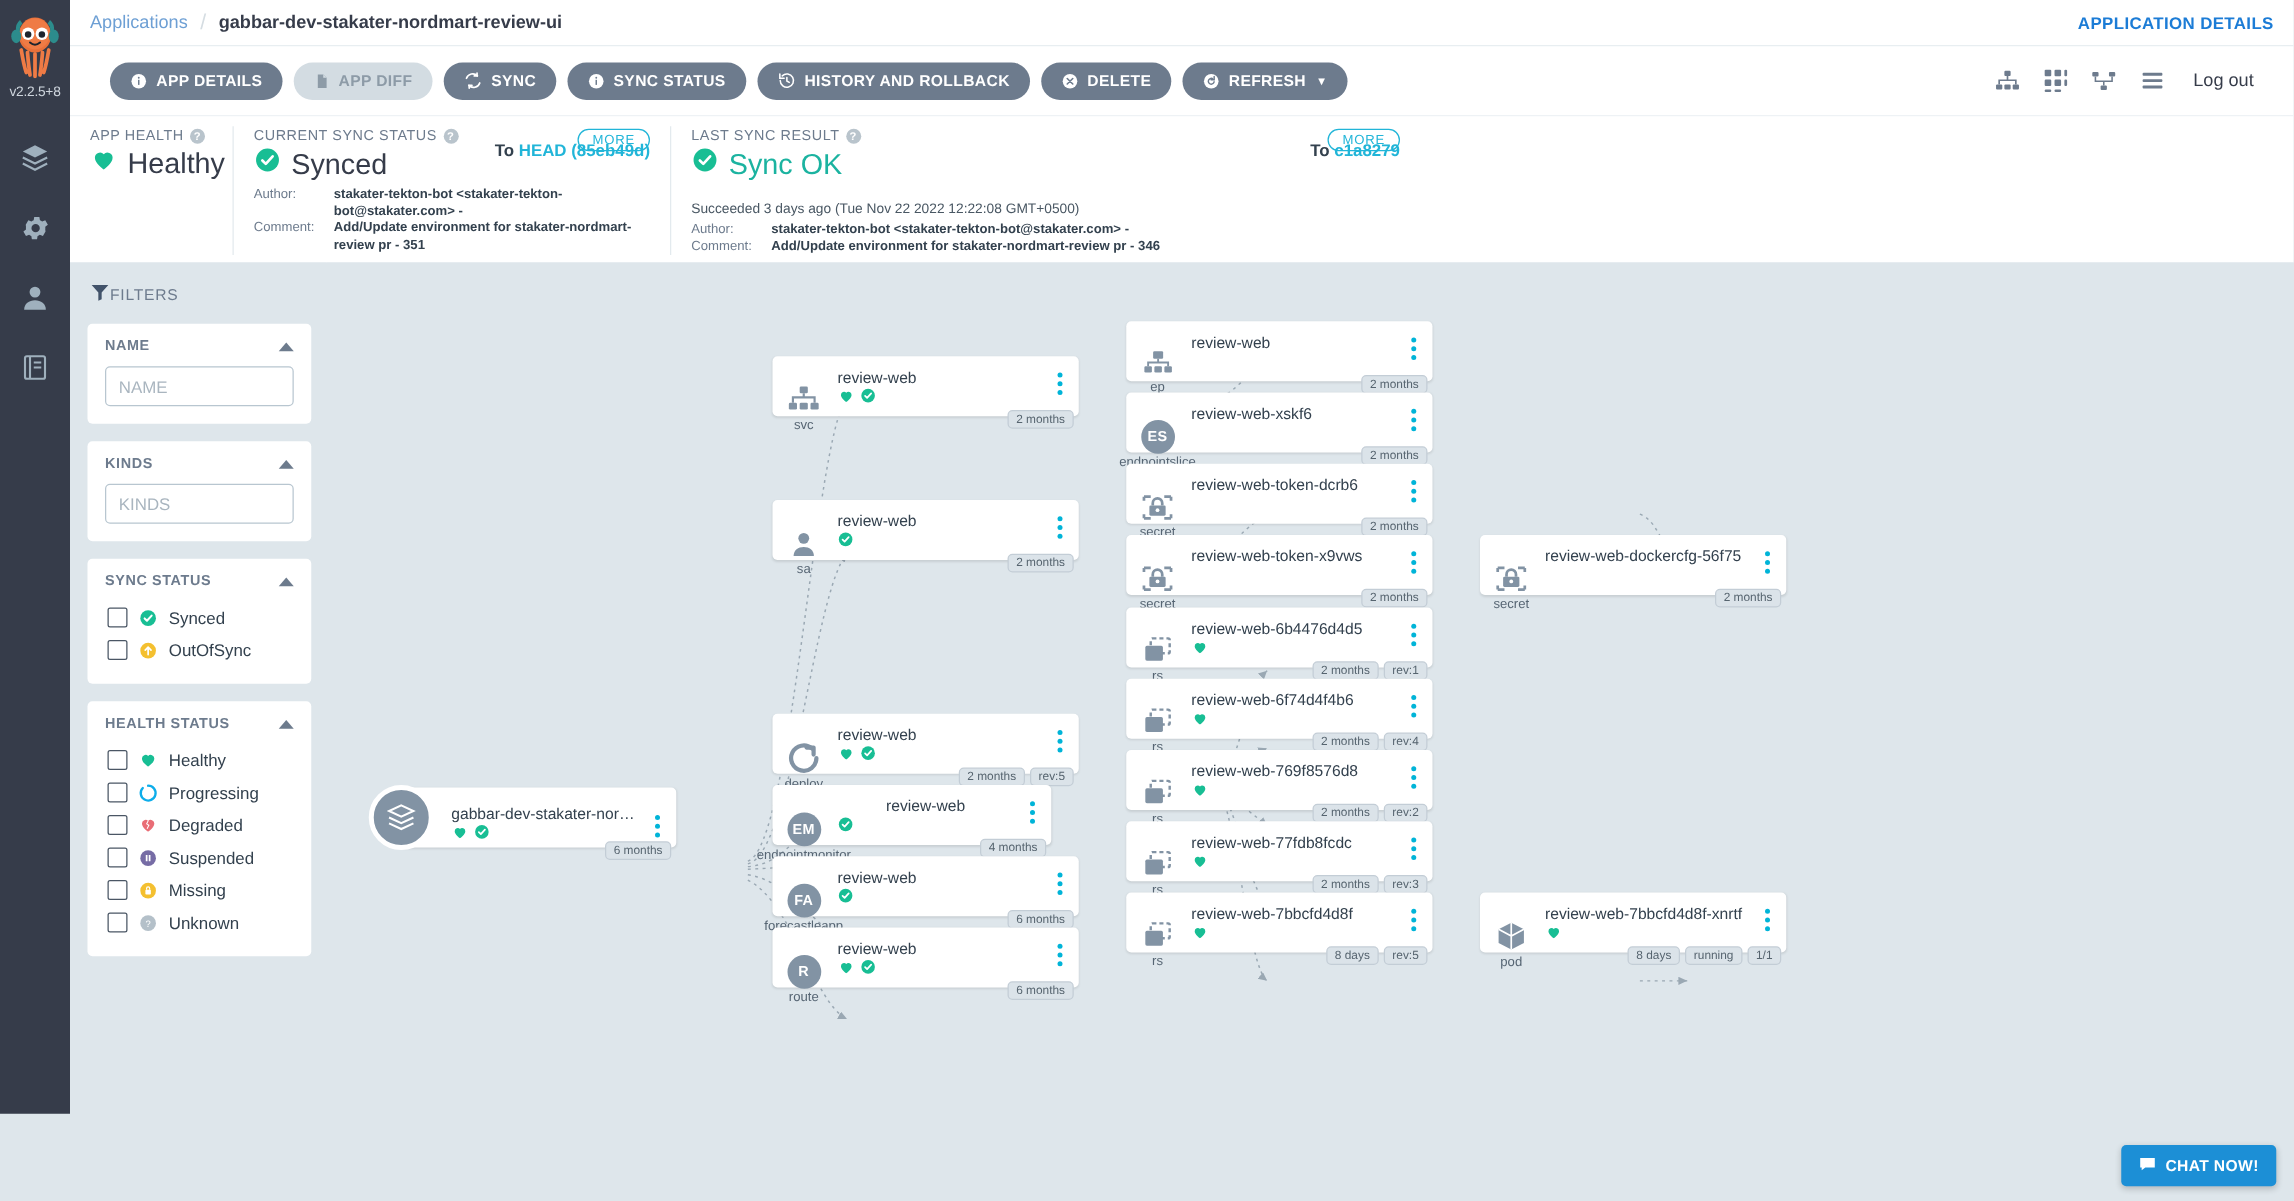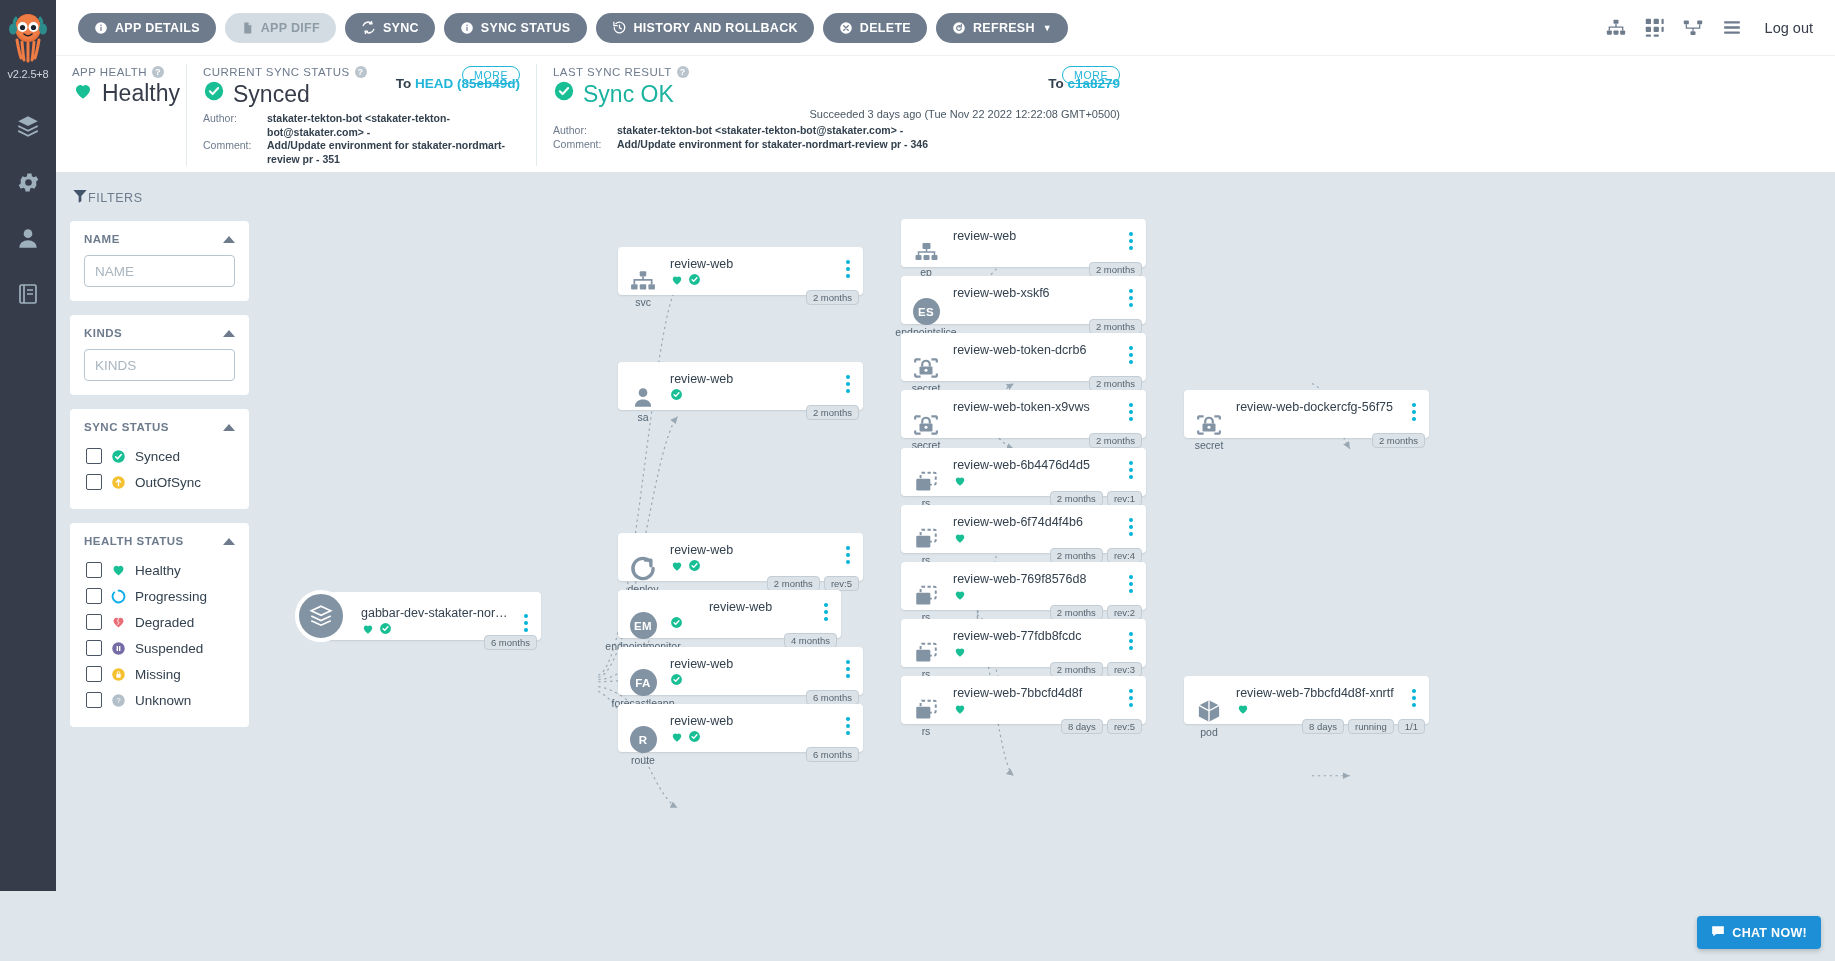--- a/index.html
+++ b/index.html
@@ -37,21 +37,21 @@
     padding: 0 16px; border-bottom: 1px solid #e8eef1; flex: 0 0 37px;
   }
   .crumb-link { color: #6d9fd4; font-size: 14.5px; cursor: pointer; }
   .crumb-sep { color: #d5dde2; margin: 0 10px; font-size: 17px; font-weight: 300; }
   .crumb-current { color: #363c4a; font-size: 14.5px; font-weight: bold; }
   .topbar-right { margin-left: auto; color: #1c7cd6; font-size: 13.5px; font-weight: bold; letter-spacing: .3px; }
 
   
   .toolbar {
     height: 55px; background: #fff; display: flex; align-items: center;
-    padding: 0 22px; flex: 0 0 55px;
+    padding: 0 32px; flex: 0 0 55px;
   }
   .tb-btn {
     height: 30px; border-radius: 15px; background: #6d7b8d; color: #fff;
     display: inline-flex; align-items: center; gap: 7px;
     padding: 0 16px; margin-right: 9px; font-size: 12.5px; font-weight: bold;
     letter-spacing: .3px; cursor: pointer; border: none; white-space: nowrap;
   }
   .tb-btn.disabled { background: #d3dce2; color: #8d9ba7; cursor: default; }
   .tb-icon { display: inline-flex; align-items: center; }
   .tb-right { margin-left: auto; display: flex; align-items: center; gap: 17px; }
@@ -87,21 +87,21 @@
   .st-target a { color: #21b5d8; cursor: pointer; }
   .more-pill {
     position: absolute; right: 16px; top: 2px;
     border: 1px solid #21b5d8; color: #21b5d8; border-radius: 11px;
     font-size: 10.5px; font-weight: normal; letter-spacing: .6px;
     padding: 2px 11px; cursor: pointer; background: #fff;
   }
   .st-block-health { width: 130px; }
   .st-block-current { width: 350px; }
   .st-block-last { width: 600px; }
-  .st-succeeded { font-size: 11px; color: #495763; margin-top: 0; text-align: right; }
+  .st-succeeded { font-size: 11px; color: #495763; margin-top: 16px; }
 
   
   .content { flex: 1 1 auto; display: flex; min-height: 0; }
 
   .filters {
     width: 205px; flex: 0 0 205px; background: #dee6eb; padding: 10px 12px 10px 14px;
     overflow-y: auto;
   }
   .filters-head {
     display: flex; align-items: center; gap: 0;
@@ -223,20 +223,26 @@
   <div class="rail-item">
     <svg width="24" height="24" viewBox="0 0 24 24" fill="none" stroke="#9fb0bd" stroke-width="1.7">
       <rect x="4" y="3" width="16" height="18" rx="1.5"></rect>
       <path d="M8 3v18M11 8h6M11 12h6"></path>
     </svg>
   </div>
 </div>
 
 <div class="main">
 
+  <div class="topbar">
+    <span class="crumb-link">Applications</span>
+    <span class="crumb-sep">/</span>
+    <span class="crumb-current">gabbar-dev-stakater-nordmart-review-ui</span>
+    <span class="topbar-right">APPLICATION DETAILS</span>
+  </div>
 
   <div class="toolbar">
     <button class="tb-btn">
       <span class="tb-icon">
         <svg width="14" height="14" viewBox="0 0 24 24" fill="#fff">
             <circle cx="12" cy="12" r="10"></circle>
             <rect x="11" y="10" width="2" height="7" fill="#6d7b8d"></rect>
             <circle cx="12" cy="7.2" r="1.3" fill="#6d7b8d"></circle>
           </svg>
       </span>

